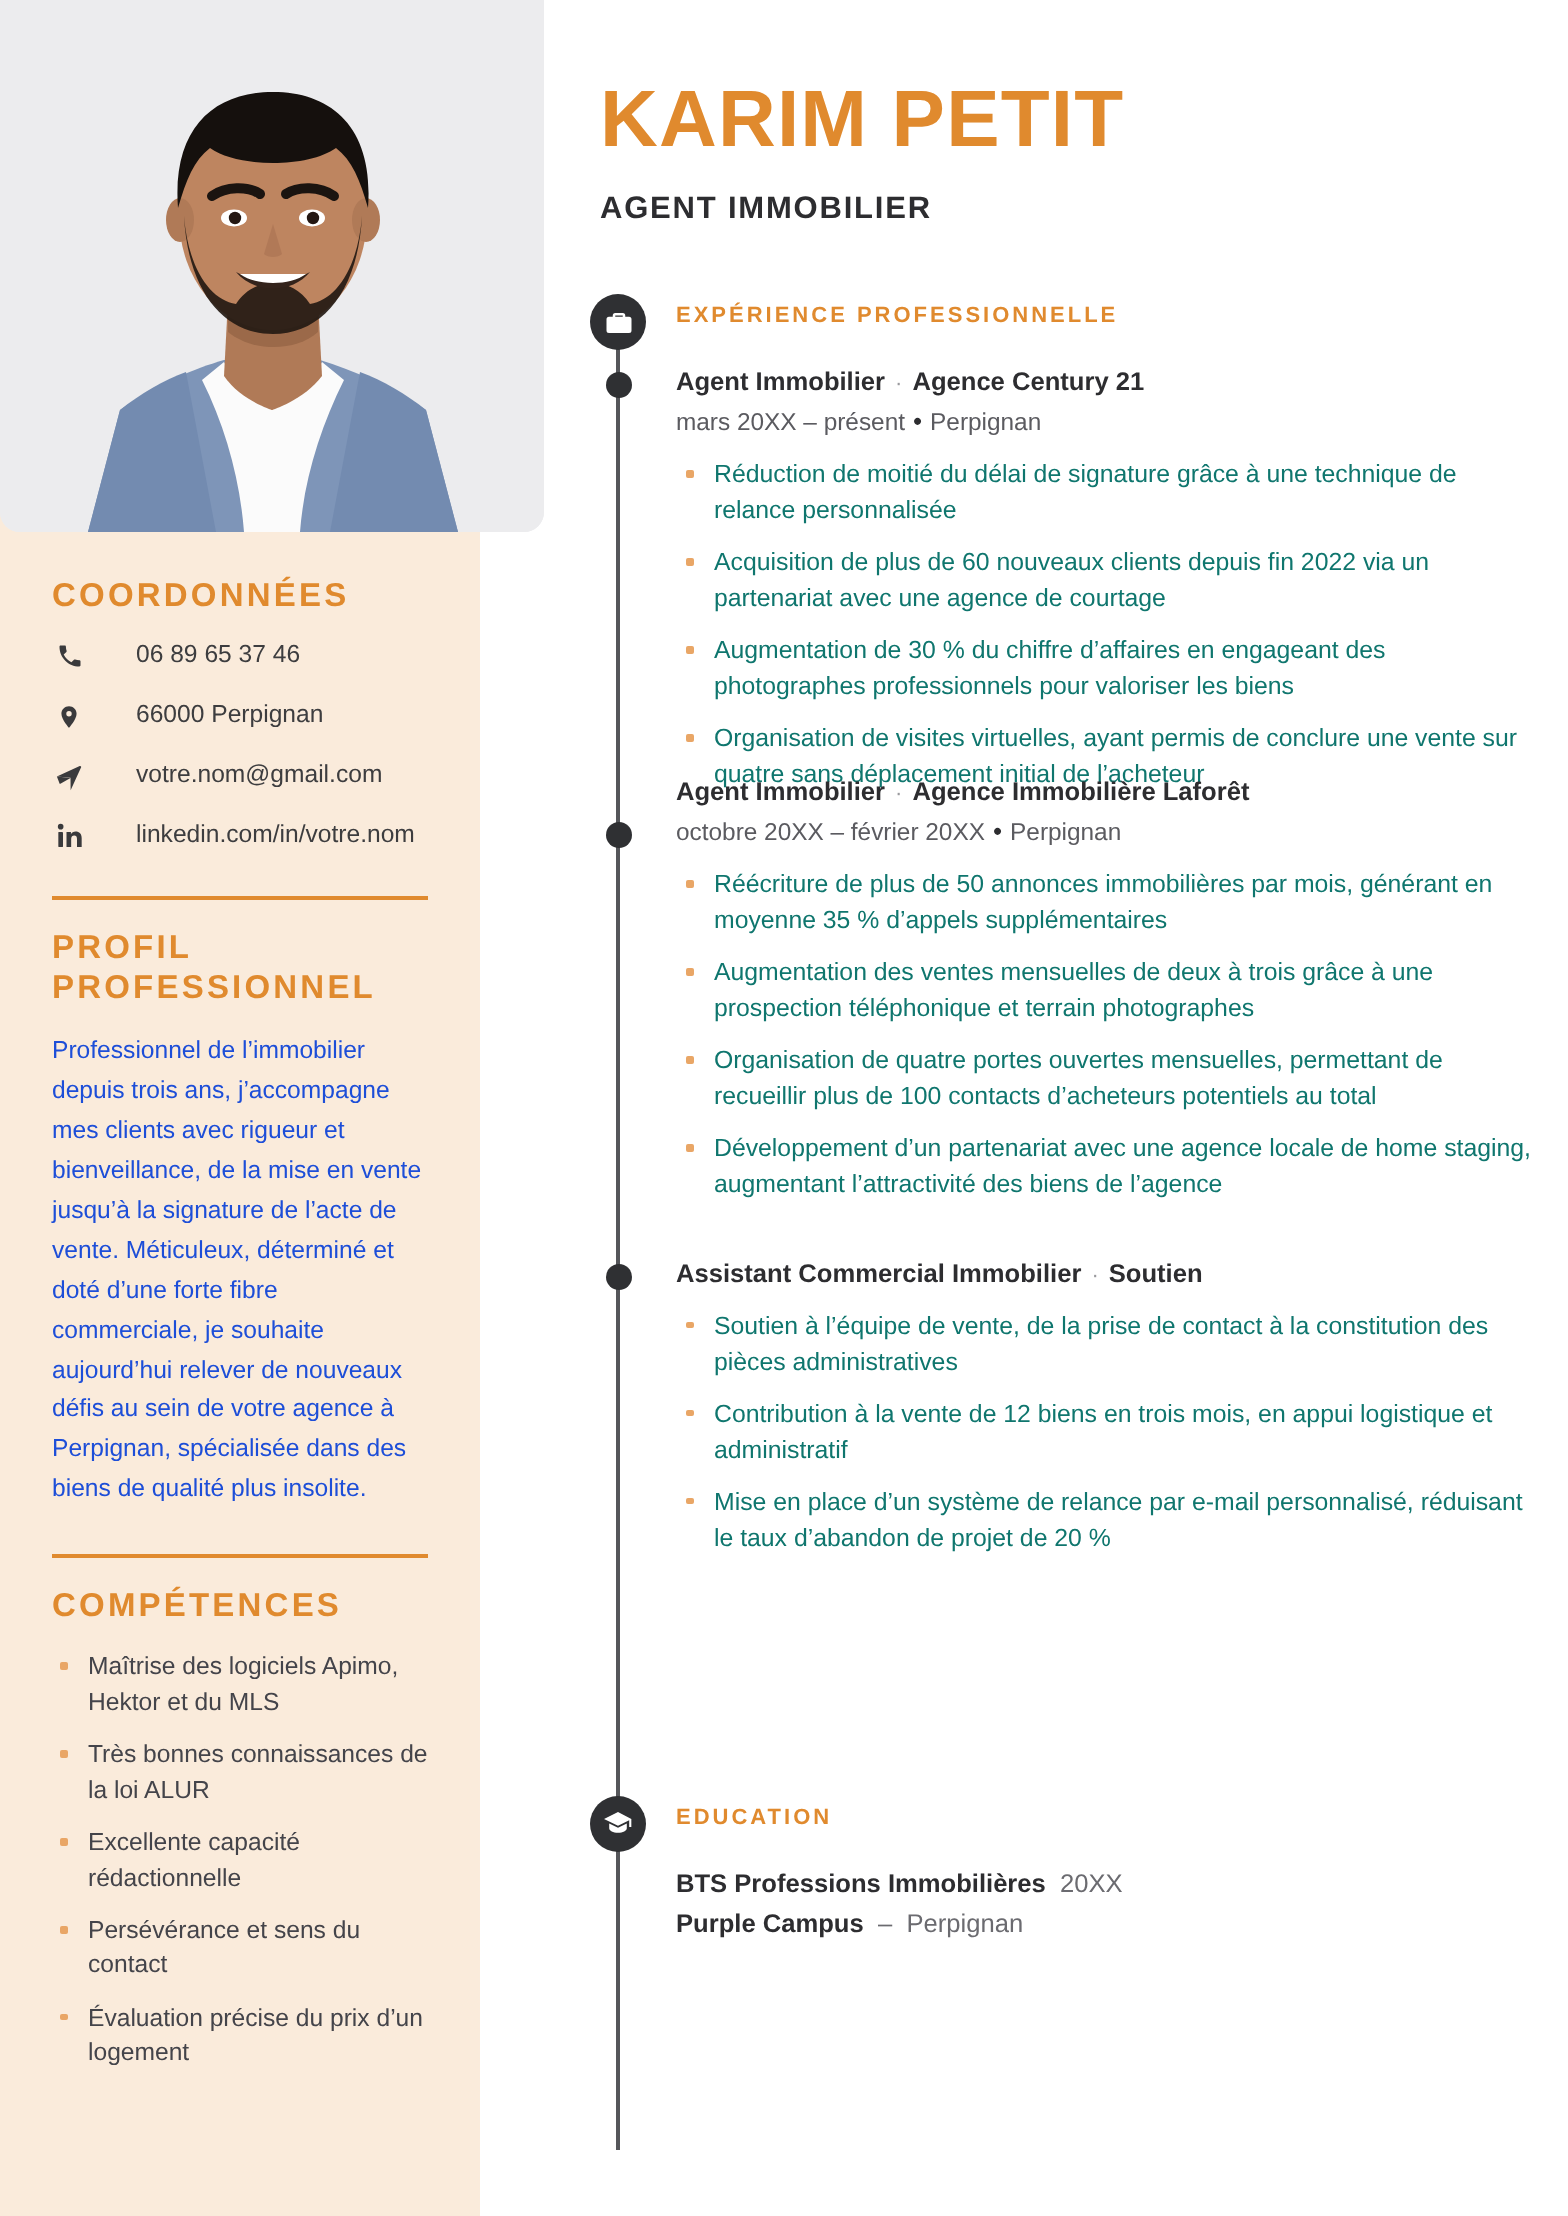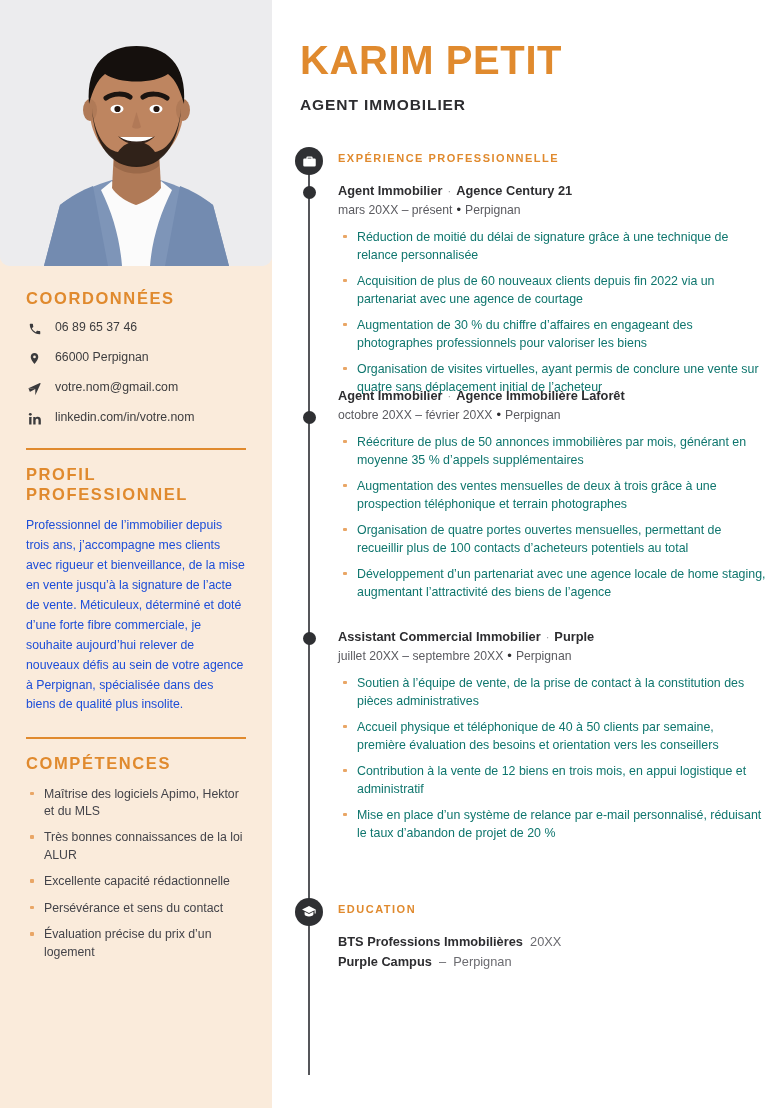--- a/index.html
+++ b/index.html
@@ -7,21 +7,21 @@
     width: 784px; height: 1108px;
     background: #ffffff;
     font-family: "Liberation Sans", sans-serif;
     overflow: hidden;
   }
   .page { position: relative; width: 784px; height: 1108px; background: #fff; }
 
   
   .sidebar {
     position: absolute; left: 0; top: 0;
-    width: 272px; height: 1108px;
+    width: 240px; height: 1108px;
     background: #FAEBDB;
   }
   .photo-frame {
     position: relative;
     width: 272px; height: 266px;
     background: #EDEDEF;
     border-bottom-left-radius: 10px;
     border-bottom-right-radius: 10px;
     overflow: hidden;
   }
@@ -37,22 +37,22 @@
     line-height: 1.22;
     margin-bottom: 12px;
   }
   .rule {
     height: 2px; background: #E08A2E;
     margin: 22px 0 14px 0;
   }
 
   .contact-list { margin-top: 2px; }
   .contact-row {
-    display: flex; align-items: flex-end;
-    gap: 12px;
+    display: flex; align-items: center;
+    gap: 25px;
     margin-bottom: 14px;
   }
   .contact-ico {
     width: 17px; min-width: 17px;
     display: flex; align-items: center; justify-content: center;
     color: #3A3A3C;
   }
   .contact-ico svg { display: block; }
   .contact-txt {
     font-size: 12.3px; color: #3D3D3F;
@@ -316,28 +316,24 @@
         <li>Réécriture de plus de 50 annonces immobilières par mois, générant en moyenne 35 % d’appels supplémentaires</li>
         <li>Augmentation des ventes mensuelles de deux à trois grâce à une prospection téléphonique et terrain photographes</li>
         <li>Organisation de quatre portes ouvertes mensuelles, permettant de recueillir plus de 100 contacts d’acheteurs potentiels au total</li>
         <li>Développement d’un partenariat avec une agence locale de home staging, augmentant l’attractivité des biens de l’agence</li>
       </ul>
     </section>
 
     <div class="tl-dot" style="top:632px"></div>
     <section class="entry" style="top:628px">
       <div class="entry-head">
-        <span>Assistant Commercial Immobilier</span><span class="sep-dot">·</span><span>Purple</span>
-      </div>
-      <div class="entry-meta">
-        <span>juillet 20XX – septembre 20XX</span><span class="meta-bullet">•</span><span>Perpignan</span>
+        <span>Assistant Commercial Immobilier</span><span class="sep-dot">·</span><span>Soutien</span>
       </div>
       <ul class="bullets">
         <li>Soutien à l’équipe de vente, de la prise de contact à la constitution des pièces administratives</li>
-        <li>Accueil physique et téléphonique de 40 à 50 clients par semaine, première évaluation des besoins et orientation vers les conseillers</li>
         <li>Contribution à la vente de 12 biens en trois mois, en appui logistique et administratif</li>
         <li>Mise en place d’un système de relance par e-mail personnalisé, réduisant le taux d’abandon de projet de 20 %</li>
       </ul>
     </section>
 
     <div class="sec-badge" style="top:898px">
       <svg width="16" height="16" viewBox="0 0 24 24" fill="#FFFFFF">
           <path d="M12 3 1.5 8.2 12 13.4l8.4-4.2v5.1h1.6V8.2z"></path>
           <path d="M5.4 11.6v3.6c0 1.9 2.9 3.4 6.6 3.4s6.6-1.5 6.6-3.4v-3.6L12 14.9z"></path>
         </svg>

